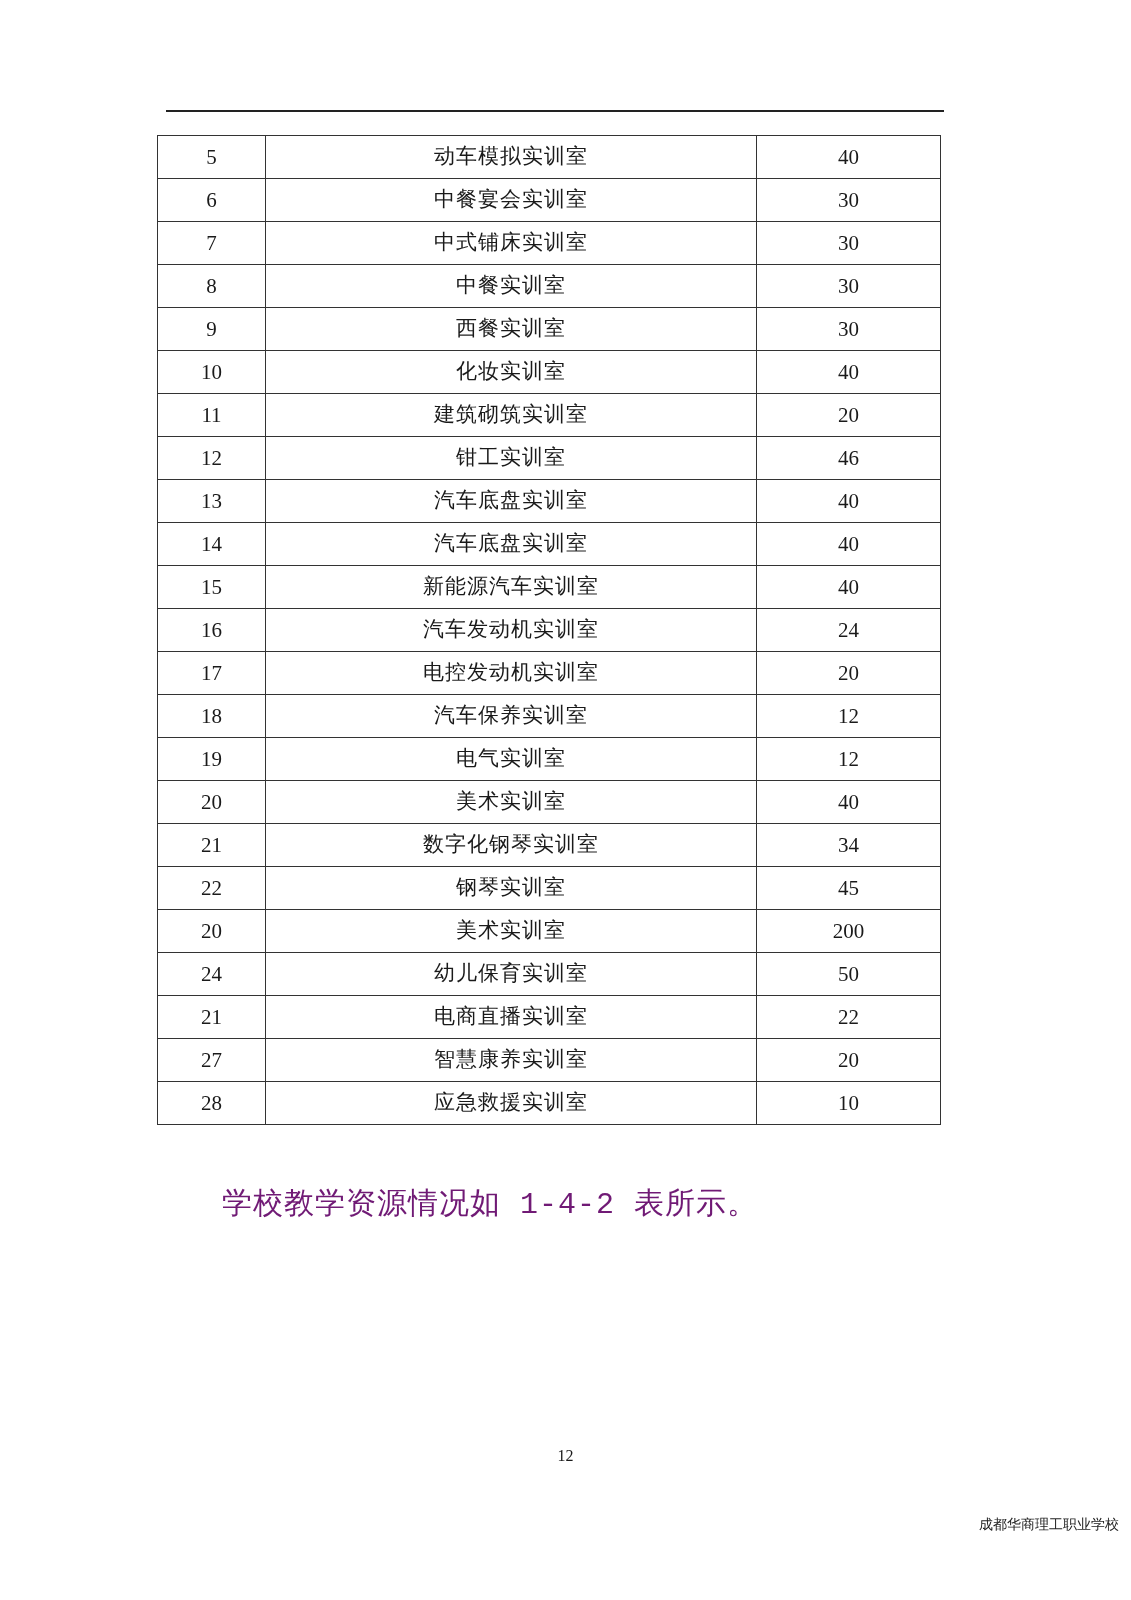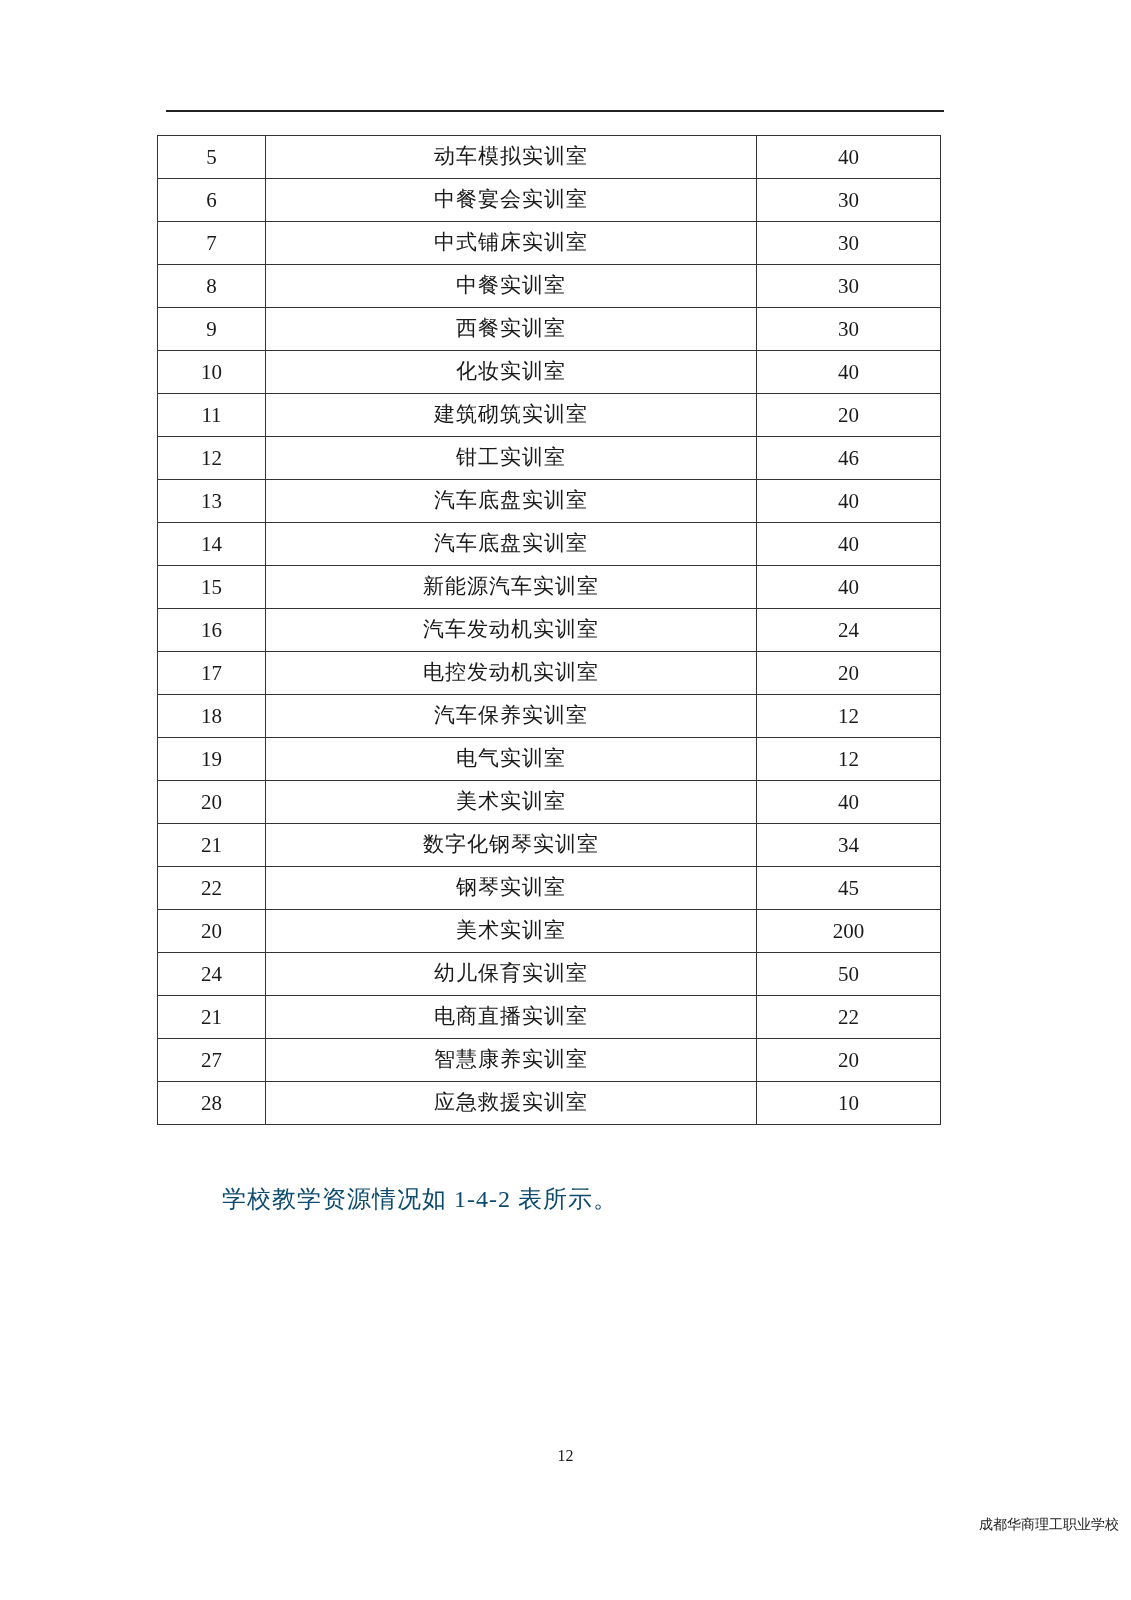--- a/index.html
+++ b/index.html
@@ -5,21 +5,21 @@
   html, body { margin: 0; padding: 0; background: #ffffff; }
   body { width: 1131px; height: 1600px; position: relative; overflow: hidden; color: #1a1a1a; font-family: "Liberation Serif", "DejaVu Serif", serif; }
   .header-rule { position: absolute; left: 166px; top: 110px; width: 778px; height: 2px; background: #222; }
   table.rooms { position: absolute; left: 157px; top: 135px; width: 783px; border-collapse: collapse; table-layout: fixed; }
   table.rooms td { border: 1.5px solid #333; height: 42px; padding: 0; text-align: center; vertical-align: middle; font-size: 21px; line-height: 1; }
   table.rooms col.c1 { width: 108px; }
   table.rooms col.c2 { width: 491px; }
   table.rooms col.c3 { width: 184px; }
   td.num { font-family: "Liberation Serif", serif; }
   td.name { font-family: Liberation Mono, monospace; font-size: 20px; letter-spacing: 1px; }
-  .para { position: absolute; left: 222px; top: 1183px; font-size: 24px; font-family: Liberation Serif, serif; letter-spacing: 1px; color: #0c4a6e; }
+  .para { position: absolute; left: 222px; top: 1183px; font-size: 30px; font-family: Liberation Mono, monospace; letter-spacing: 1px; color: #701a75; }
   .page-num { position: absolute; left: 0; width: 1131px; top: 1447px; text-align: center; font-size: 16px; font-family: "Liberation Serif", serif; }
   .watermark { position: absolute; right: 12px; top: 1516px; font-size: 14px; font-family: "DejaVu Sans", sans-serif; color: #222; }
 </style>
 </head>
 <body>
 
 <div class="header-rule"></div>
 
 <table class="rooms">
   <colgroup>

